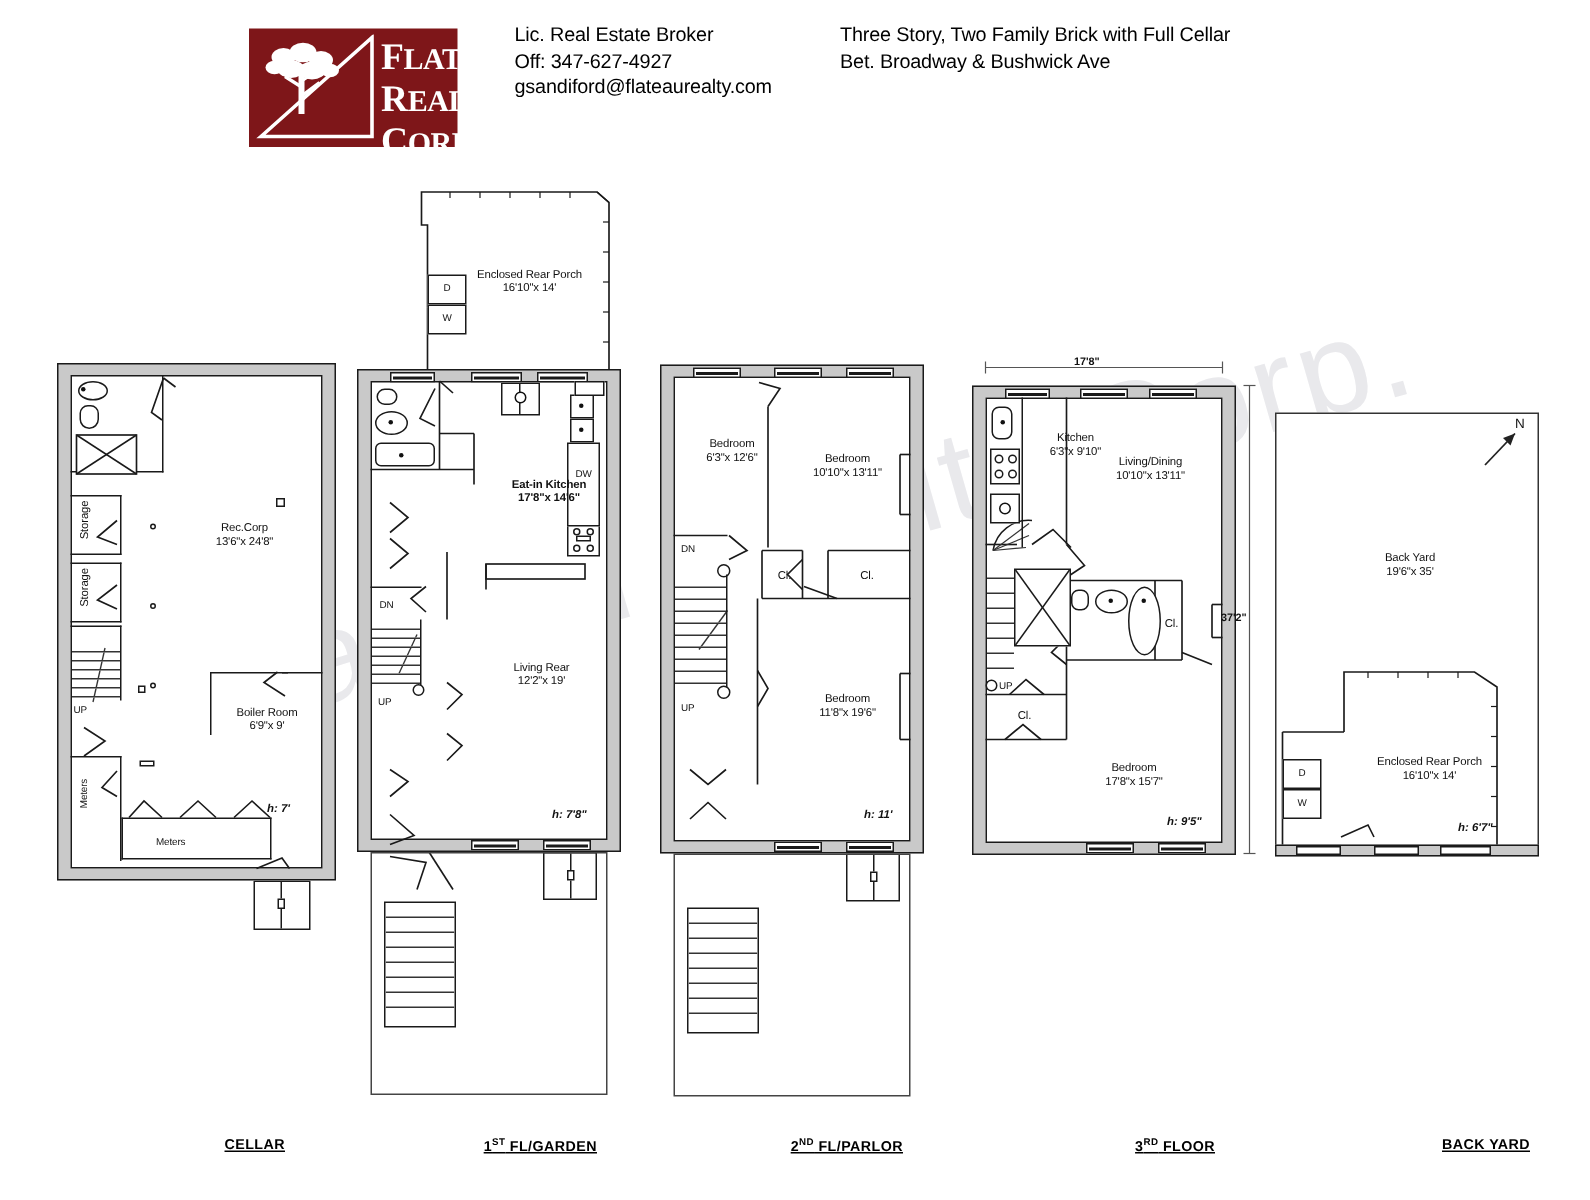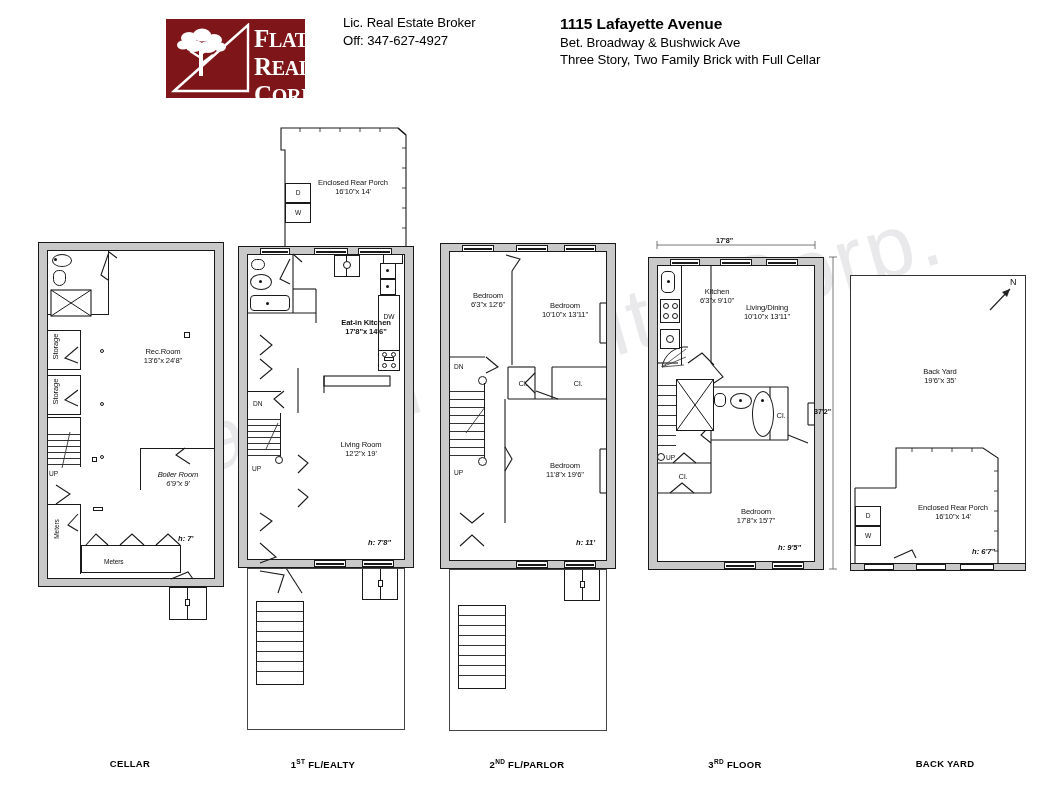--- a/index.html
+++ b/index.html
@@ -107,22 +107,23 @@
     position: absolute;
     z-index: 2;
   }
   .plan-caption {
     position: absolute;
     font-size: 9.5px;
     font-weight: bold;
     color: #000;
     letter-spacing: 0.3px;
     white-space: nowrap;
-    text-align: center;
+    text-align: right;
     z-index: 3;
+    text-decoration: underline;
   }
   .plan-caption sup { font-size: 6.5px; vertical-align: super; }
 
   
   .wallbox {
     position: absolute;
     background: #c9c9c9;
     border: 1.1px solid #1a1a1a;
   }
   .interior {
@@ -233,26 +234,26 @@
       <div id="logo-words">
         <span class="lw lw1"><span class="cap">F</span>LATEAU</span>
         <span class="lw lw2"><span class="cap">R</span>EALTY</span>
         <span class="lw lw3"><span class="cap">C</span>ORP.</span>
       </div>
     </div>
 
     <div id="broker-block">
       <div class="hdr-line">Lic. Real Estate Broker</div>
       <div class="hdr-line">Off: 347-627-4927</div>
+      <div class="hdr-line">gsandiford@flateaurealty.com</div>
     </div>
 
     <div id="addr-block">
-      <div class="hdr-name">1115 Lafayette Avenue</div>
+      <div class="hdr-line">Three Story, Two Family Brick with Full Cellar</div>
       <div class="hdr-line">Bet. Broadway &amp; Bushwick Ave</div>
-      <div class="hdr-line">Three Story, Two Family Brick with Full Cellar</div>
     </div>
   </div>
 
   <div class="plan-col" id="plan-cellar" style="left:38px; top:242px; width:186px; height:360px;">
 
     <div class="wallbox" style="left:0; top:0; width:186px; height:345px;"></div>
 
     <div class="interior" style="left:9px; top:8px; width:168px; height:329px;"></div>
 
     <div class="thinline" style="left:9px; top:72px; width:62px; height:1.2px;"></div>
@@ -311,27 +312,27 @@
 
     <div class="thinline" style="left:43px; top:303px; width:100px; height:1.2px;"></div>
     <div class="thinline" style="left:43px; top:303px; width:1.2px; height:28px;"></div>
     <div class="thinline" style="left:142px; top:303px; width:1.2px; height:28px;"></div>
     <div class="thinline" style="left:43px; top:330px; width:100px; height:1.2px;"></div>
     <div class="label small" style="left:66px; top:316px;">Meters</div>
 
     <div class="thinline" style="left:102px; top:206px; width:1.2px; height:42px;"></div>
     <div class="thinline" style="left:102px; top:206px; width:52px; height:1.2px;"></div>
     <div class="thinline" style="left:150px; top:206px; width:27px; height:1.2px;"></div>
-    <div class="label" style="left:105px; top:228px; width:70px;font-style:italic;">
+    <div class="label" style="left:105px; top:228px; width:70px;">
       <span>Boiler Room</span><br>
       <span>6'9"x 9'</span>
     </div>
 
     <div class="label" style="left:80px; top:105px; width:90px;">
-      <span>Rec.Room</span><br>
+      <span>Rec.Corp</span><br>
       <span>13'6"x 24'8"</span>
     </div>
 
     <div class="fixture fixture-r" style="left:62px; top:107px; width:4px; height:4px;"></div>
     <div class="fixture fixture-r" style="left:62px; top:160px; width:4px; height:4px;"></div>
     <div class="fixture fixture-r" style="left:62px; top:213px; width:4px; height:4px;"></div>
     <div class="fixture" style="left:54px; top:215px; width:5px; height:5px;"></div>
     <div class="fixture" style="left:146px; top:90px; width:6px; height:6px;"></div>
     <div class="fixture" style="left:55px; top:265px; width:10px; height:4px;"></div>
 
@@ -451,21 +452,21 @@
     <div class="stair-tread" style="left:10px; top:302px; width:32px; height:1px;"></div>
     <div class="stair-tread" style="left:10px; top:308px; width:32px; height:1px;"></div>
     <div class="stair-tread" style="left:10px; top:314px; width:32px; height:1px;"></div>
     <div class="stair-tread" style="left:10px; top:320px; width:32px; height:1px;"></div>
     <div class="stair-tread" style="left:10px; top:326px; width:32px; height:1px;"></div>
     <div class="stair-tread" style="left:10px; top:332px; width:32px; height:1px;"></div>
     <div class="fixture fixture-r" style="left:37px; top:333px; width:8px; height:8px;"></div>
     <div class="label small" style="left:14px; top:342px;">UP</div>
 
     <div class="label" style="left:78px; top:317px; width:90px;">
-      <span>Living Room</span><br>
+      <span>Living Rear</span><br>
       <span>12'2"x 19'</span>
     </div>
     <div class="ht" style="left:130px; top:415px;">h: 7'8"</div>
 
     <div class="win" style="left:76px; top:437px; width:32px; height:7px;"></div>
     <div class="winbar" style="left:78px; top:440px; width:28px; height:2px;"></div>
     <div class="win" style="left:124px; top:437px; width:32px; height:7px;"></div>
     <div class="winbar" style="left:126px; top:440px; width:28px; height:2px;"></div>
 
     <div class="interior" style="left:124px; top:445px; width:36px; height:32px;"></div>
@@ -476,21 +477,21 @@
     <div class="fixture" style="left:18px; top:478px; width:48px; height:84px;"></div>
     <div class="stair-tread" style="left:19px; top:488px; width:46px; height:1px;"></div>
     <div class="stair-tread" style="left:19px; top:498px; width:46px; height:1px;"></div>
     <div class="stair-tread" style="left:19px; top:508px; width:46px; height:1px;"></div>
     <div class="stair-tread" style="left:19px; top:518px; width:46px; height:1px;"></div>
     <div class="stair-tread" style="left:19px; top:528px; width:46px; height:1px;"></div>
     <div class="stair-tread" style="left:19px; top:538px; width:46px; height:1px;"></div>
     <div class="stair-tread" style="left:19px; top:548px; width:46px; height:1px;"></div>
   </div>
 
-  <div class="plan-caption" style="left:248px; top:758px; width:150px;"><span>1</span><sup>ST</sup><span> FL/EALTY</span></div>
+  <div class="plan-caption" style="left:248px; top:758px; width:150px;"><span>1</span><sup>ST</sup><span> FL/GARDEN</span></div>
 
   <div class="plan-col" id="plan-second" style="left:440px; top:243px; width:176px; height:495px;">
 
     <div class="wallbox" style="left:0; top:0; width:176px; height:326px;"></div>
     <div class="interior" style="left:9px; top:8px; width:158px; height:310px;"></div>
 
     <div class="win" style="left:22px; top:2px; width:32px; height:7px;"></div>
     <div class="winbar" style="left:24px; top:5px; width:28px; height:2px;"></div>
     <div class="win" style="left:76px; top:2px; width:32px; height:7px;"></div>
     <div class="winbar" style="left:78px; top:5px; width:28px; height:2px;"></div>

